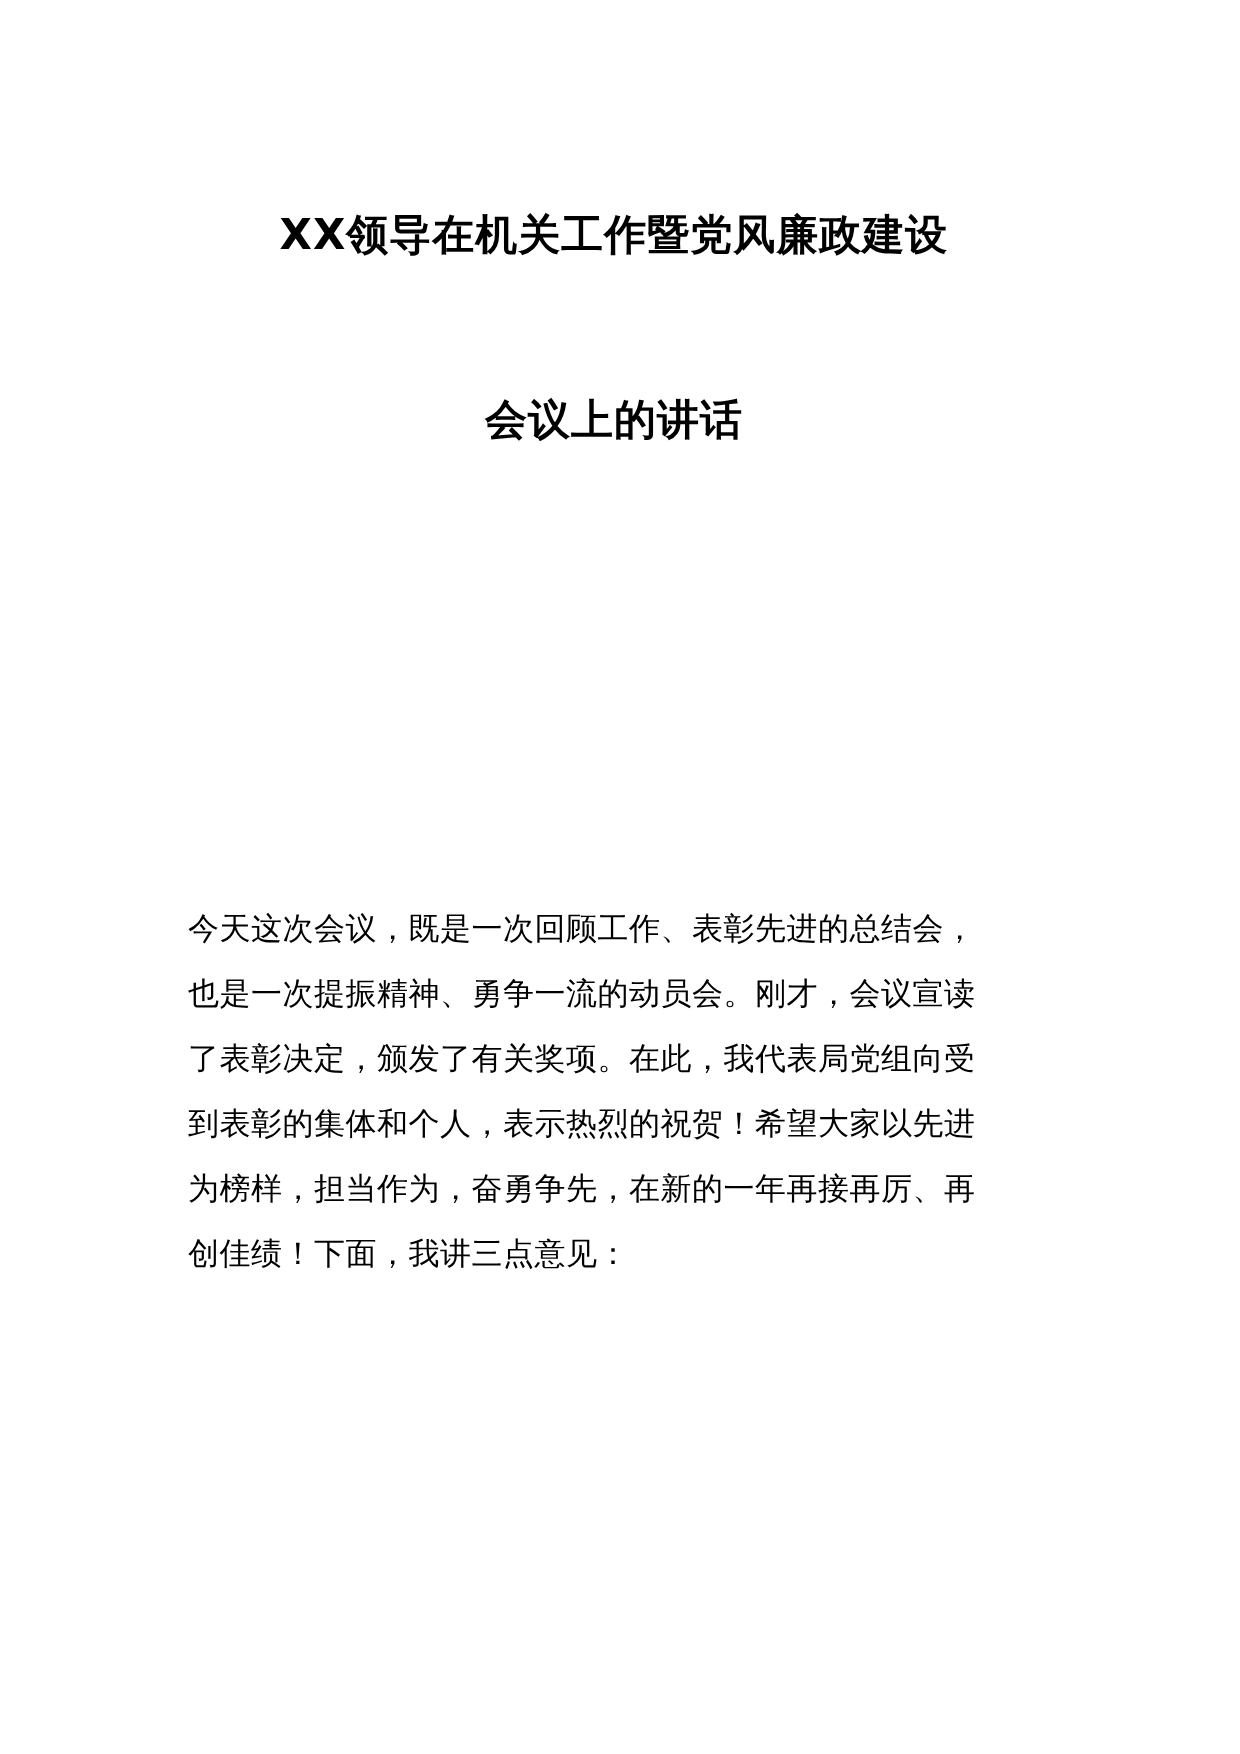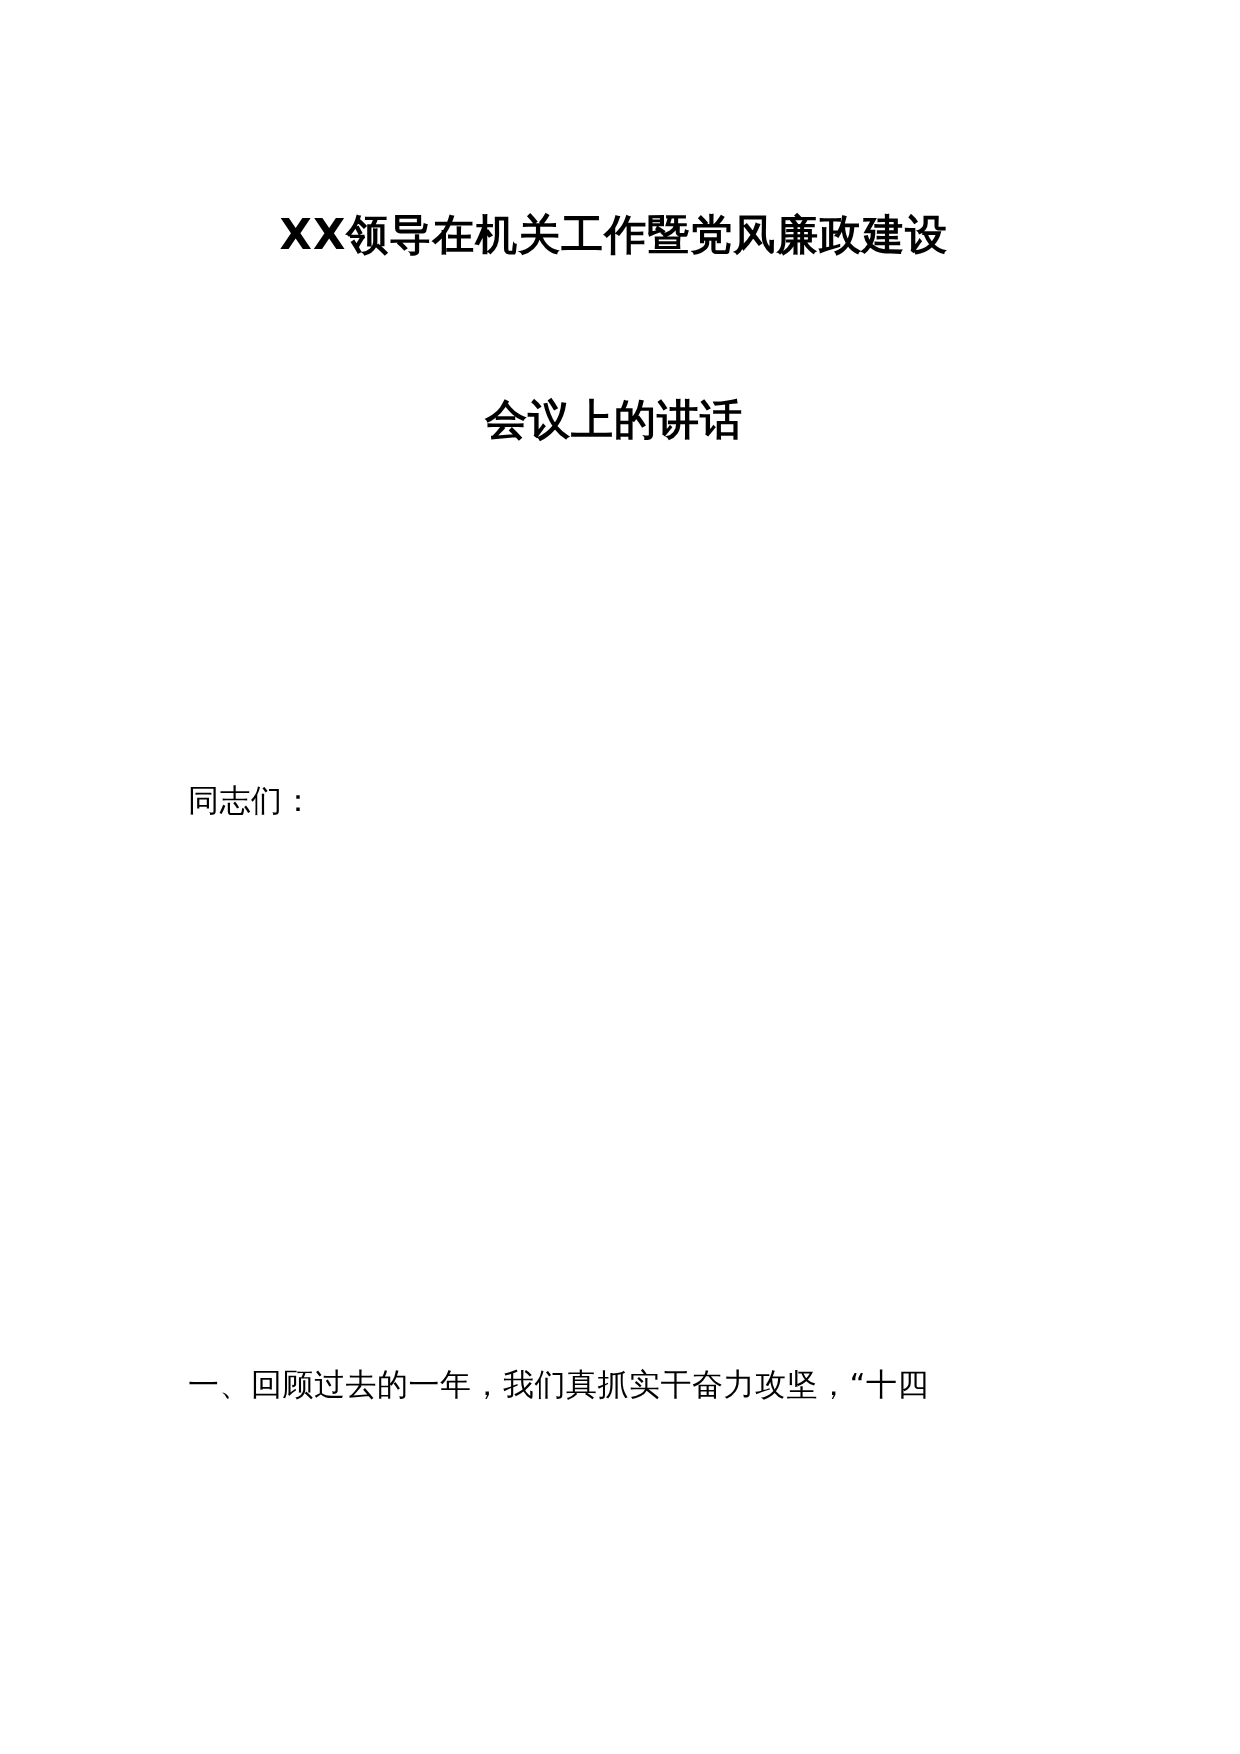--- a/index.html
+++ b/index.html
@@ -52,22 +52,26 @@
     }
   </style>
 </head>
 <body>
 
 <div class="page">
 
   <div class="title-line l1">XX领导在机关工作暨党风廉政建设</div>
   <div class="title-line l2">会议上的讲话</div>
 
-  <div class="body-block salutation">
-    <span class="line">同志们：</span>
+
+  <div class="body-block para1">
+    <span class="line">今天这次会议，既是一次回顾工作、表彰先进的总结会，</span>
+    <span class="line">也是一次提振精神、勇争一流的动员会。刚才，会议宣读</span>
+    <span class="line">了表彰决定，颁发了有关奖项。在此，我代表局党组向受</span>
+    <span class="line">到表彰的集体和个人，表示热烈的祝贺！希望大家以先进</span>
+    <span class="line">为榜样，担当作为，奋勇争先，在新的一年再接再厉、再</span>
+    <span class="line">创佳绩！下面，我讲三点意见：</span>
   </div>
 
-
   <div class="body-block heading1">
-    <span class="line">一、回顾过去的一年，我们真抓实干奋力攻坚，“十四</span>
   </div>
 
 </div>
 
 </body></html>

